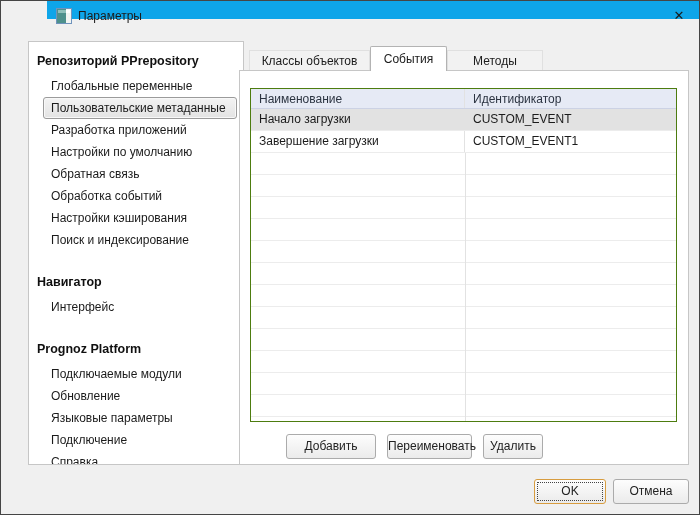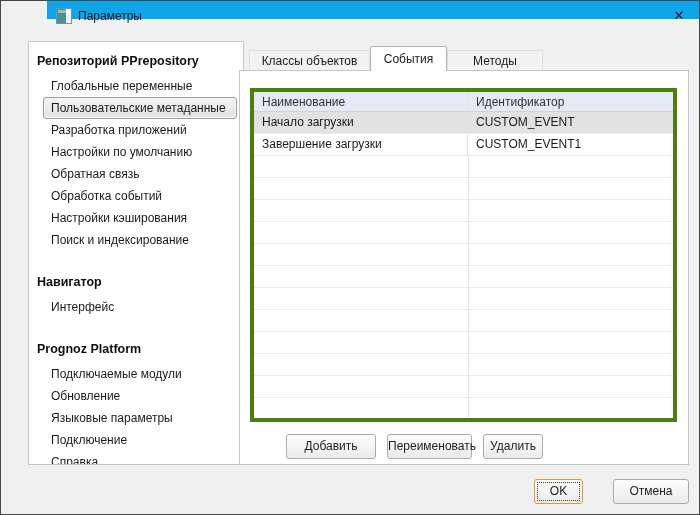--- a/index.html
+++ b/index.html
@@ -40,21 +40,21 @@
   .tab.last  { width:96px; }
   .tab.active { height:25px; line-height:24px; background:#ffffff; border:1px solid #b3b3b3;
                 border-bottom:none; border-radius:2px 2px 0 0; position:relative; z-index:3; }
 
   
   .panel { position:absolute; left:238px; top:69px; width:450px; height:395px;
            background:#ffffff; border:1px solid #c6c6c6; z-index:2; }
 
   
   .grid { position:absolute; left:10px; top:17px; width:427px; height:334px;
-          border:4px solid #4d7c0f; background:#ffffff; display:flex; flex-direction:column; }
+          border:1px solid #4d7c0f; background:#ffffff; display:flex; flex-direction:column; }
   .g-row { display:flex; height:22px; flex:0 0 auto; }
   .g-head { height:20px; background:#e6eaf5; border-bottom:1px solid #ccd2e4; color:#2c3442; }
   .g-cell { padding:3px 0 0 8px; overflow:hidden; white-space:nowrap; }
   .g-c1 { width:214px; flex:0 0 214px; }
   .g-head .g-c1 { border-right:1px solid #ccd2e4; }
   .g-row .g-c1 { border-right:1px solid #e2e2e2; }
   .g-c2 { flex:1; }
   .g-row.selected { background:#e2e2e2; }
   .g-row.r2 { border-bottom:1px solid #ececec; }
   .g-row.r1 { border-bottom:1px solid #ececec; }
@@ -66,21 +66,21 @@
   
   .actions { position:absolute; left:10px; top:363px; display:flex; gap:11px;padding-left:36px; }
   .btn { height:25px; line-height:23px; text-align:center; font-size:12px; color:#222;
          background:linear-gradient(#fdfdfd,#ebebeb); border:1px solid #ababab;
          border-radius:3px; cursor:default; }
   .btn.add { width:90px; }
   .btn.rename { width:85px; }
   .btn.del { width:60px; }
 
   
-  .btn-ok { position:absolute; left:533px; top:478px; width:49px; height:25px;
+  .btn-ok { position:absolute; left:533px; top:478px; width:72px; height:25px;
             border-color:#d79c3f; outline:1px dotted #444; outline-offset:-4px; }
   .btn-cancel { position:absolute; left:612px; top:478px; width:76px; height:25px; }
 </style>
 </head>
 <body>
 
 <div class="dialog">
 
   <div class="titlebar">
     <div class="app-icon"></div>

